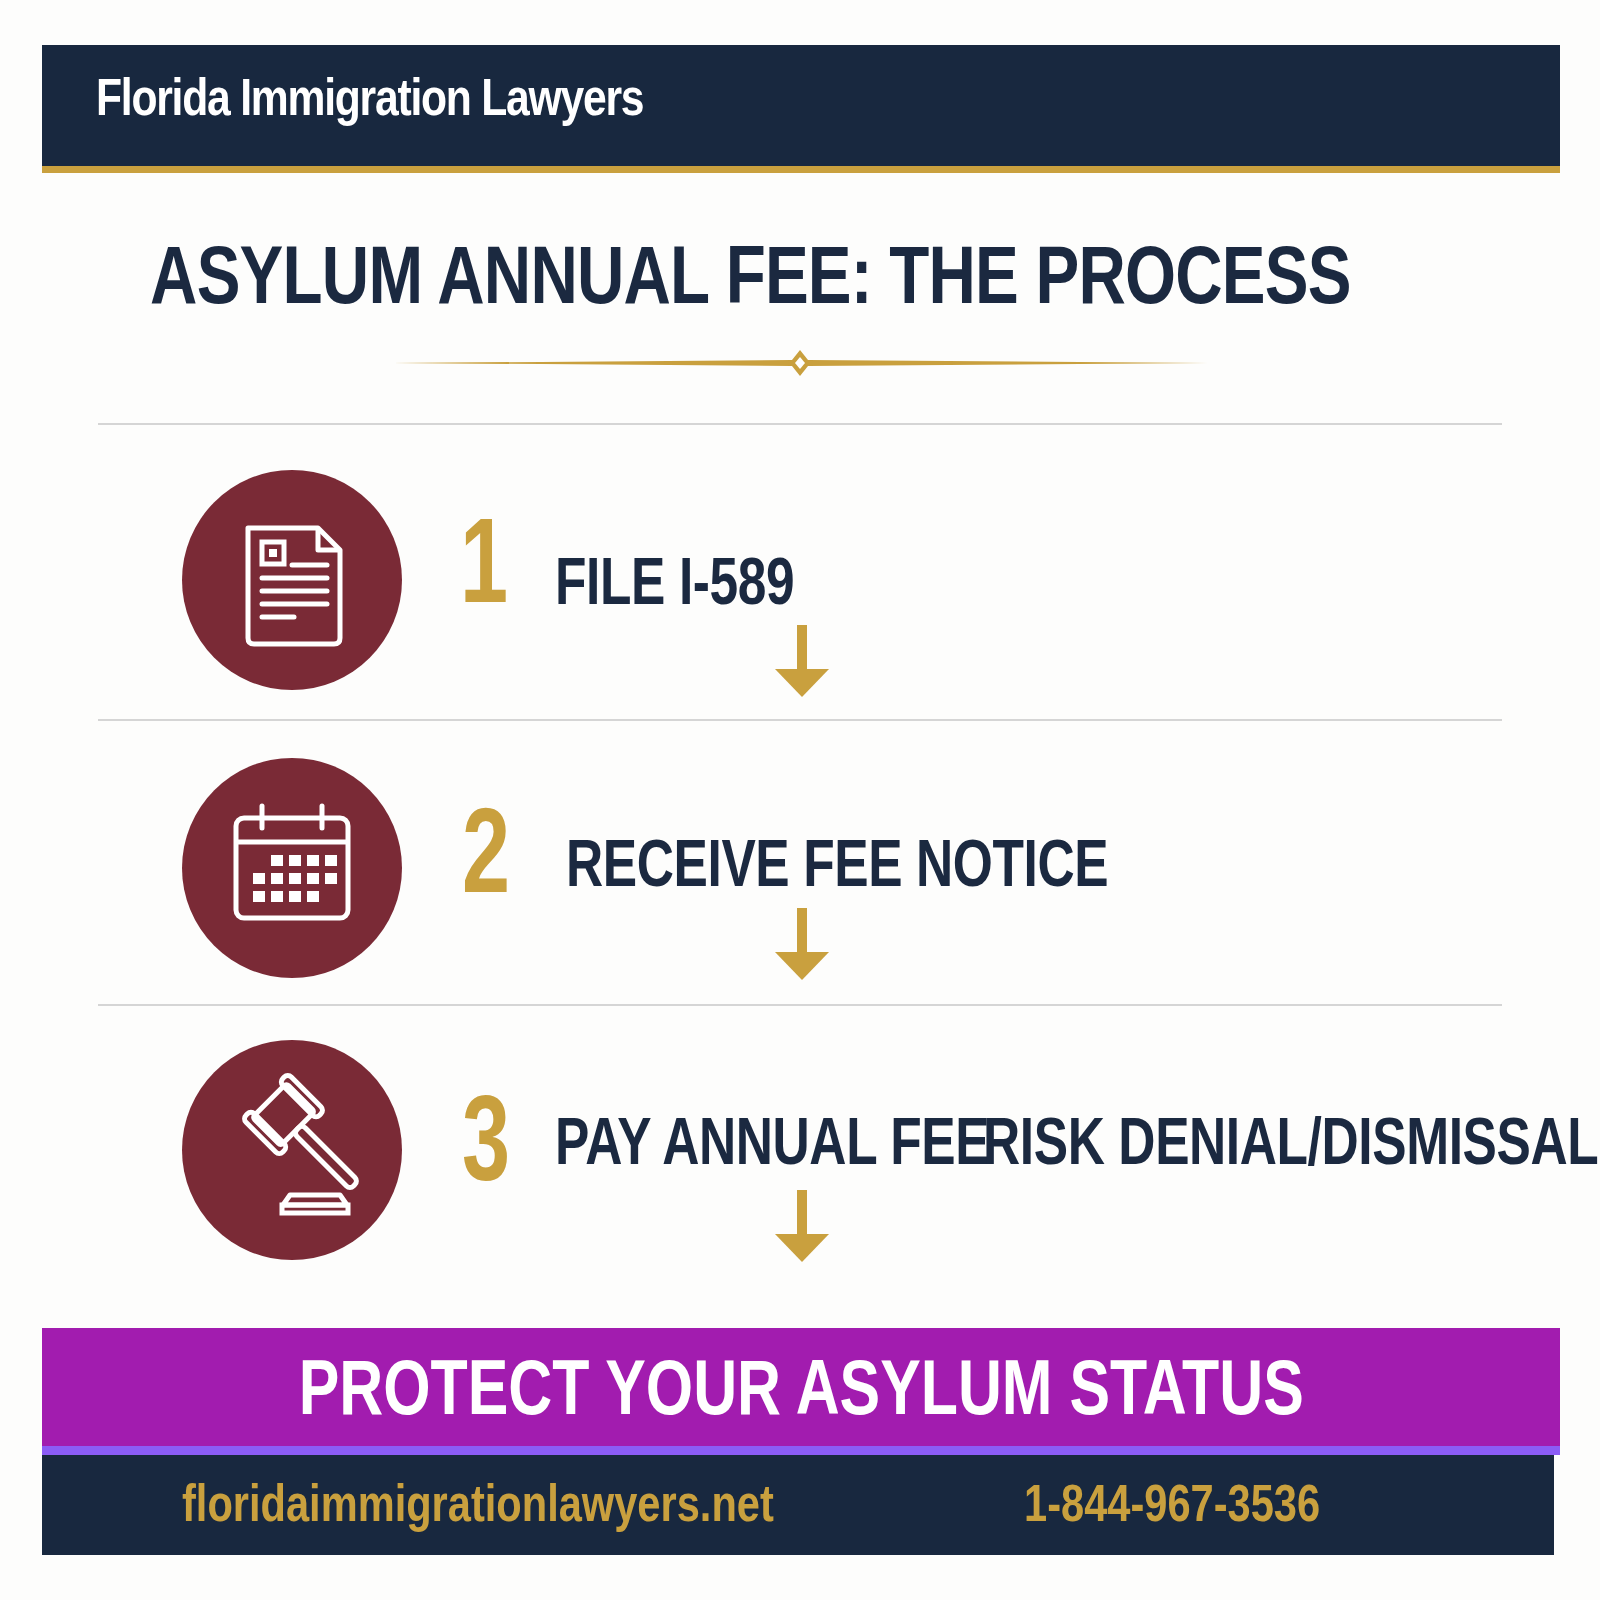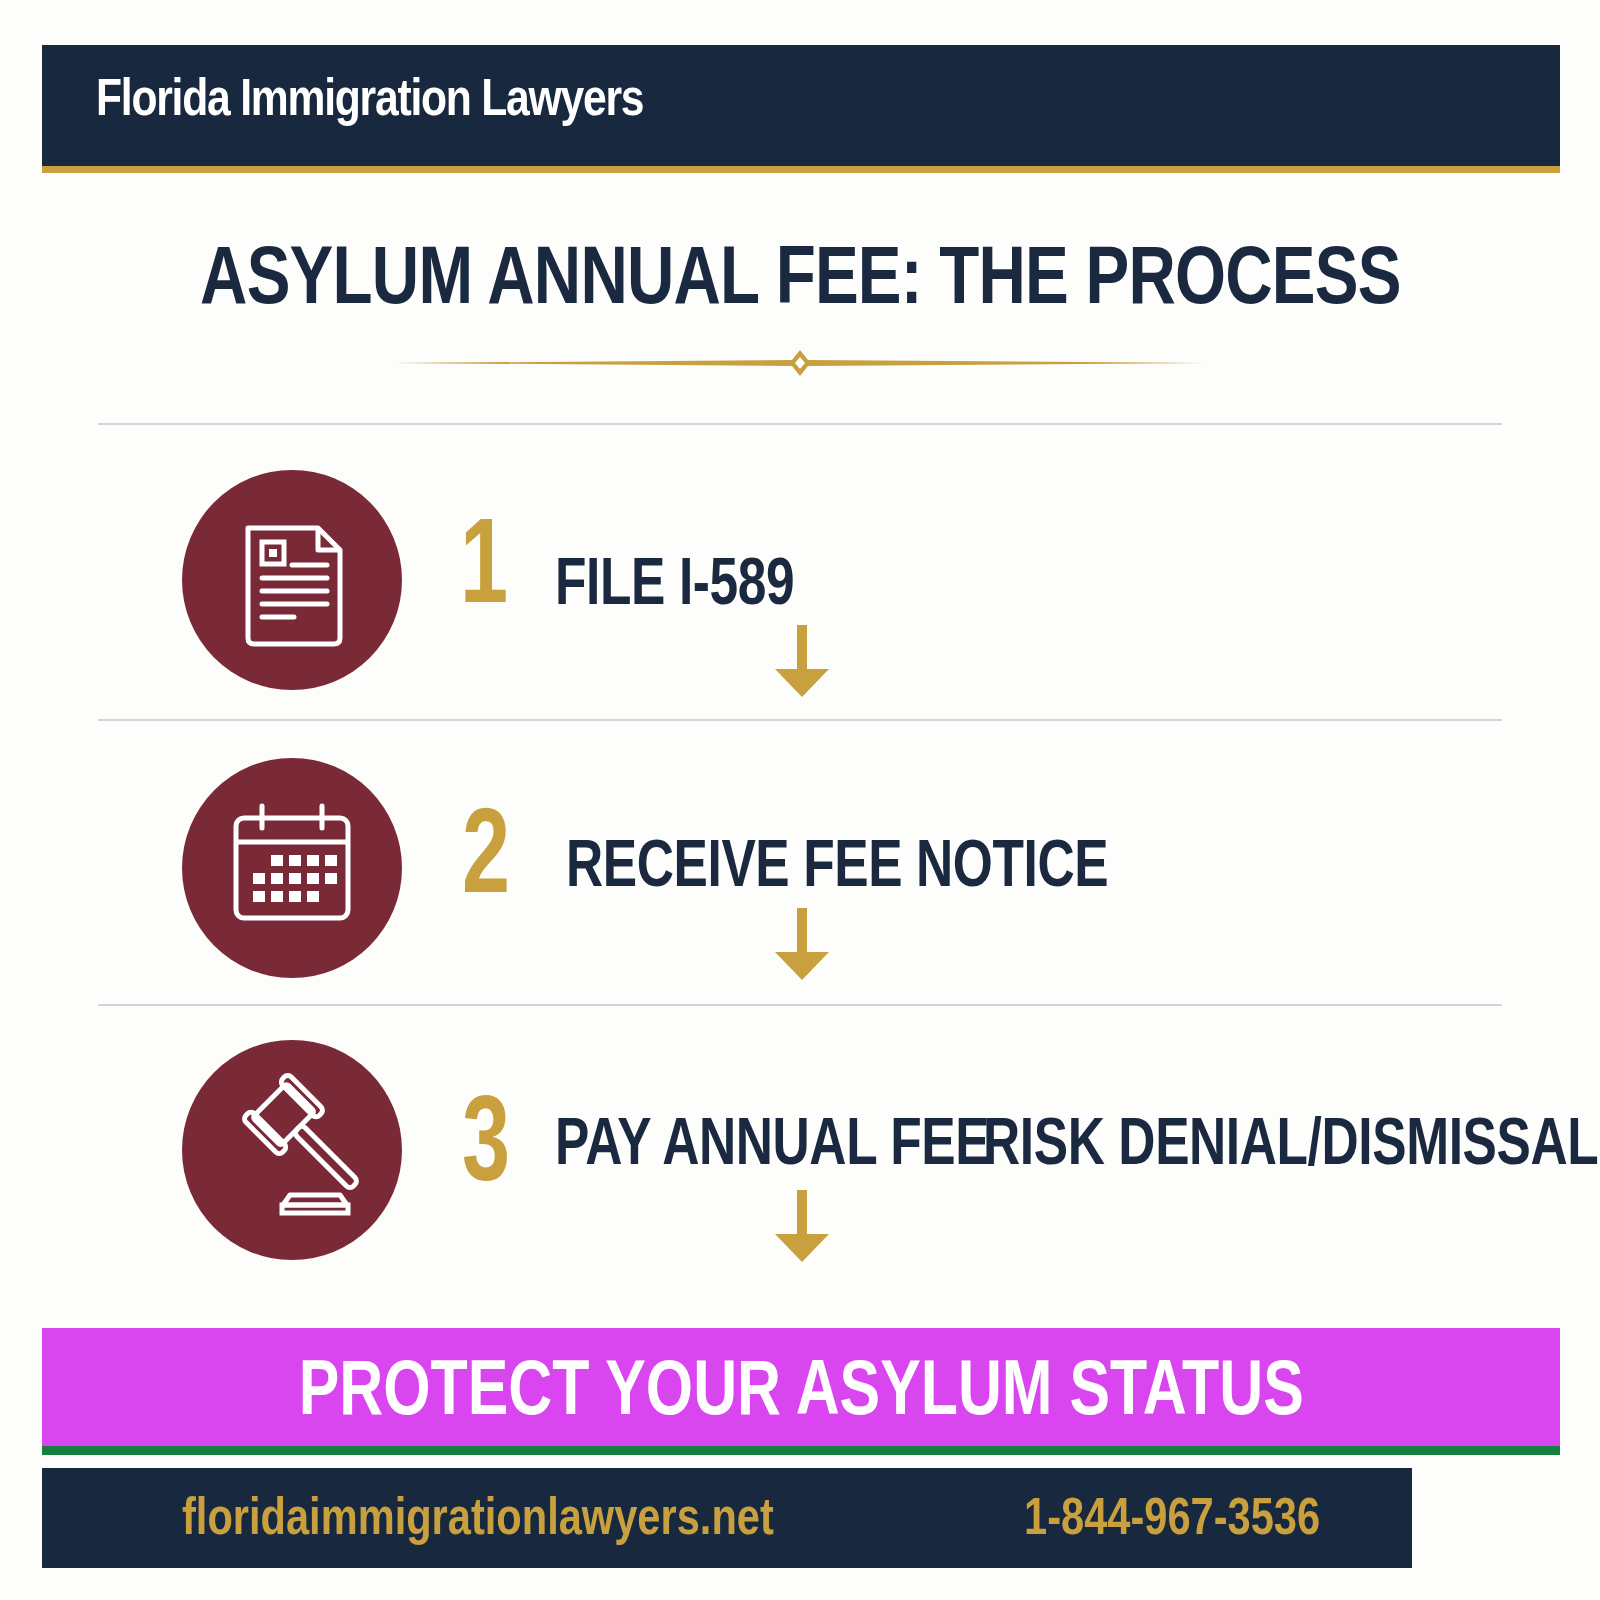--- a/index.html
+++ b/index.html
@@ -11,21 +11,21 @@
     .header {
       position: absolute; left: 42px; top: 45px; width: 1518px; height: 128px;
       background: #18283f; border-bottom: 7px solid #c9a03e; box-sizing: border-box;
     }
     .header-title {
       position: absolute; left: 54px; top: 22px; color: #ffffff; font-weight: bold;
       font-size: 52px; letter-spacing: -1.5px; transform: scaleX(0.82); transform-origin: left center;
       white-space: nowrap;
     }
     .main-title {
-      position: absolute; left: 0; right: 0; top: 228px; text-align: center;
+      position: absolute; left: 0; right: 0; top: 228px; 
       color: #1b2940; font-weight: bold; font-size: 82px; letter-spacing: -1px;
       white-space: nowrap;
     }
     .main-title span { display: inline-block; transform: scaleX(0.80); transform-origin: center; }
     .ornament { position: absolute; left: 392px; top: 346px; width: 816px; height: 34px; }
     .divider { position: absolute; left: 98px; width: 1404px; height: 2px; background: #d5d5d5; }
     .step { position: absolute; left: 0; width: 1600px; height: 260px; }
     .circle {
       position: absolute; left: 182px; width: 220px; height: 220px; border-radius: 50%;
       background: #7a2a36;
@@ -35,31 +35,30 @@
       position: absolute; color: #c9a03e; font-weight: bold; font-size: 120px;
       transform: scaleX(0.72); transform-origin: left top; line-height: 1;
     }
     .step-label {
       position: absolute; color: #1b2940; font-weight: bold; font-size: 66px; white-space: nowrap;
       transform: scaleX(0.78); transform-origin: left top; line-height: 1; letter-spacing: -0.5px;
     }
     .arrow { position: absolute; width: 60px; height: 76px; }
     .banner {
       position: absolute; left: 42px; top: 1328px; width: 1518px; height: 118px;
-      background: #d946ef; border-bottom: 9px solid #15803d; box-sizing: content-box;
+      background: #a21caf; border-bottom: 9px solid #8b5cf6; box-sizing: content-box;
     }
     .banner-text {
       position: absolute; left: 0; right: 0; top: 20px; text-align: center; color: #ffffff;
       font-weight: bold; font-size: 78px; white-space: nowrap; line-height: 1;
     }
     .banner-text span { display: inline-block; transform: scaleX(0.78); }
     .footer {
-      position: absolute; left: 42px; top: 1455px; width: 1370px; height: 100px;
+      position: absolute; left: 42px; top: 1455px; width: 1512px; height: 100px;
       background: #18283f;
-      margin-top: 13px;
     }
     .footer-link {
       position: absolute; left: 140px; top: 22px; color: #c9a03e; font-weight: bold;
       font-size: 52px; white-space: nowrap; transform: scaleX(0.80); transform-origin: left top;
       line-height: 1; text-decoration: none;
     }
     .footer-phone {
       position: absolute; left: 982px; top: 22px; color: #c9a03e; font-weight: bold;
       font-size: 52px; white-space: nowrap; transform: scaleX(0.80); transform-origin: left top;
       line-height: 1; text-decoration: none;

